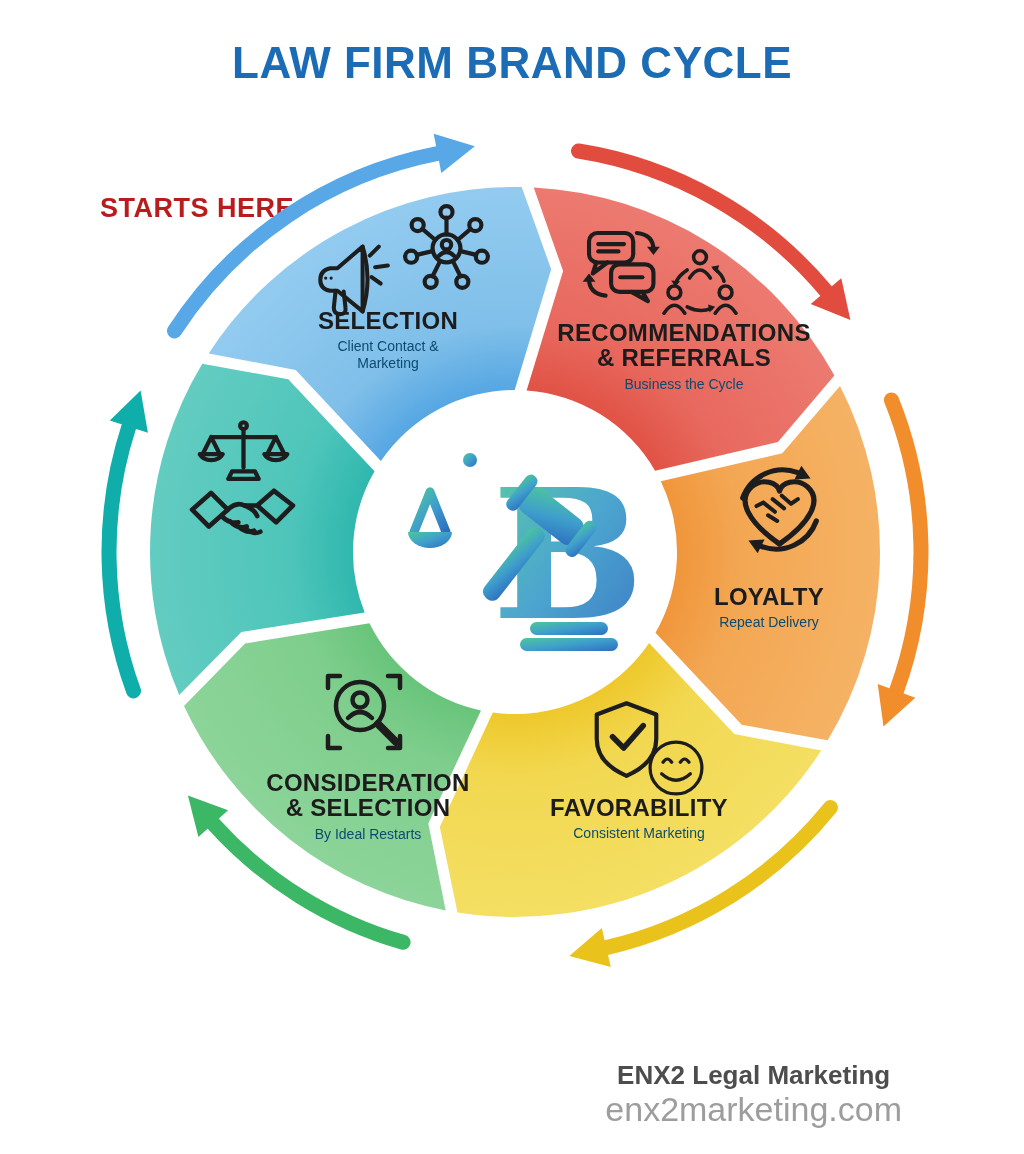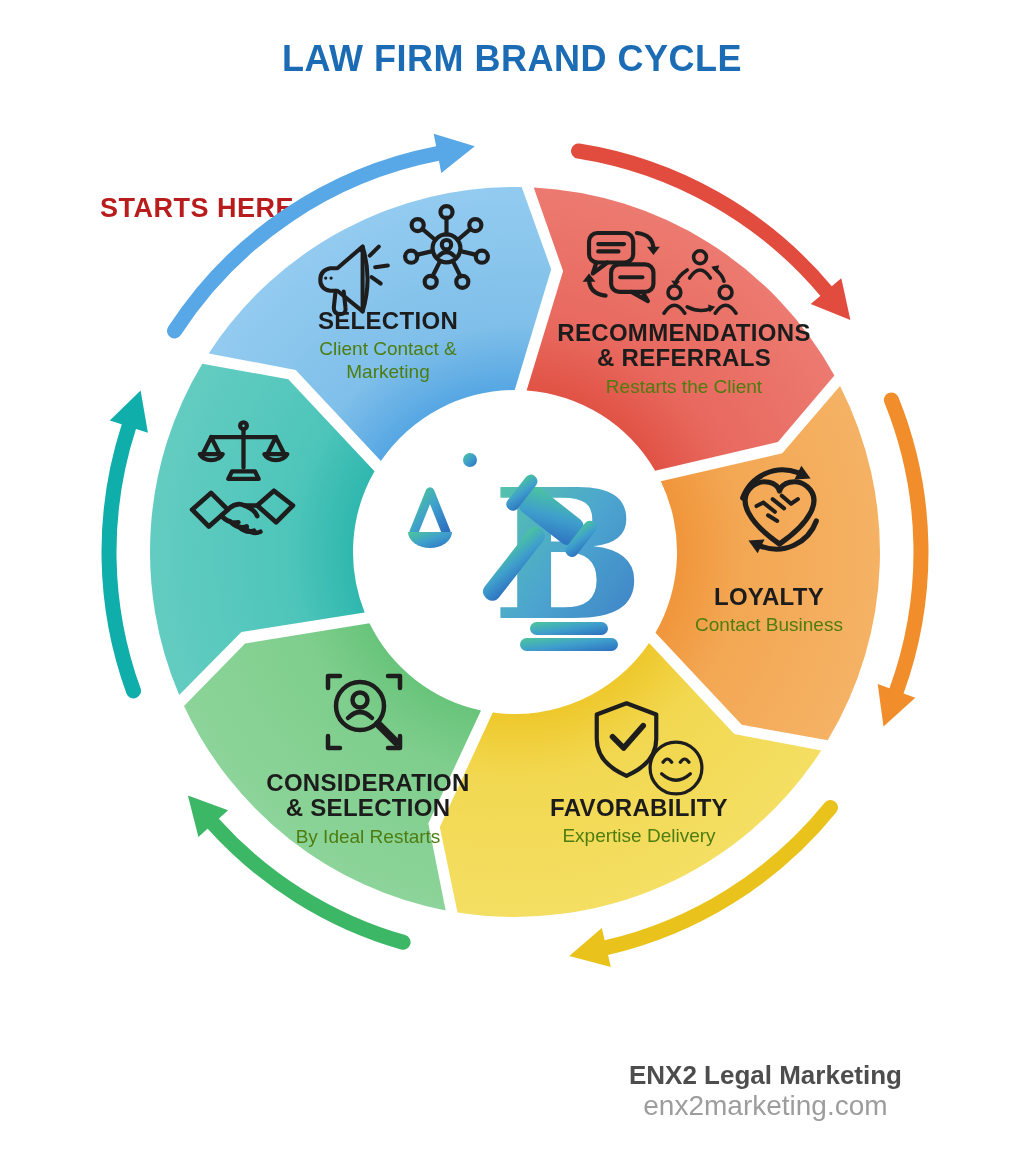--- a/index.html
+++ b/index.html
@@ -1,28 +1,28 @@
 <!DOCTYPE html>
 <html><head>
 <meta charset="utf-8">
 <style>
   html,body{margin:0;padding:0;background:#ffffff;}
   .stage{position:relative;width:1024px;height:1154px;background:#ffffff;overflow:hidden;
          font-family:"Liberation Sans", sans-serif;}
   .page-title{position:absolute;left:512px;top:38px;transform:translateX(-50%);
-         font-size:36px;font-weight:800;letter-spacing:.5px;color:#1B6CB4;white-space:nowrap;margin:0;}
+         font-size:44px;font-weight:800;letter-spacing:.5px;color:#1B6CB4;white-space:nowrap;margin:0;}
   .starts-here{position:absolute;left:100px;top:193px;font-size:27px;font-weight:800;
          letter-spacing:.5px;color:#b91c1c;}
   svg.cycle{position:absolute;left:0;top:0;}
   .seg-label{position:absolute;transform:translateX(-50%);text-align:center;color:#1C1C1C;}
   .seg-title{font-size:24px;font-weight:800;line-height:1.06;white-space:pre-line;letter-spacing:.3px;}
-  .seg-sub{font-size:19px;font-weight:500;line-height:1.18;white-space:pre-line;margin-top:5px;color:#4d7c0f;}
+  .seg-sub{font-size:14px;font-weight:500;line-height:1.18;white-space:pre-line;margin-top:5px;color:#0c4a6e;}
   .footer{position:absolute;right:122px;top:1060px;text-align:center;line-height:1.16;}
   .footer .brand{font-size:26px;font-weight:700;color:#4D4D4D;}
-  .footer .site{font-size:28px;font-weight:400;color:#9D9D9D;}
+  .footer .site{font-size:34px;font-weight:400;color:#9D9D9D;}
   .icon{fill:none;stroke:#1d1d1d;stroke-width:4.5;stroke-linecap:round;stroke-linejoin:round;}
   .icon .fillDark{fill:#1d1d1d;stroke:none;}
   .arcline{fill:none;stroke-width:15;stroke-linecap:round;}
 </style>
 </head>
 <body>
 
 <div class="stage">
 
   <h1 class="page-title">LAW FIRM BRAND CYCLE</h1>
@@ -213,29 +213,29 @@
   </svg>
 
   <div class="seg-label" style="left:388px;top:308px">
     <div class="seg-title">SELECTION</div>
     <div class="seg-sub">Client Contact &amp;
 Marketing</div>
   </div>
   <div class="seg-label" style="left:684px;top:320px">
     <div class="seg-title">RECOMMENDATIONS
 &amp; REFERRALS</div>
-    <div class="seg-sub">Restarts the Client</div>
+    <div class="seg-sub">Business the Cycle</div>
   </div>
   <div class="seg-label" style="left:769px;top:584px">
     <div class="seg-title">LOYALTY</div>
-    <div class="seg-sub">Contact Business</div>
+    <div class="seg-sub">Repeat Delivery</div>
   </div>
   <div class="seg-label" style="left:639px;top:795px">
     <div class="seg-title">FAVORABILITY</div>
-    <div class="seg-sub">Expertise Delivery</div>
+    <div class="seg-sub">Consistent Marketing</div>
   </div>
   <div class="seg-label" style="left:368px;top:770px">
     <div class="seg-title">CONSIDERATION
 &amp; SELECTION</div>
     <div class="seg-sub">By Ideal Restarts</div>
   </div>
 
   <div class="footer">
     <div class="brand">ENX2 Legal Marketing</div>
     <div class="site">enx2marketing.com</div>

